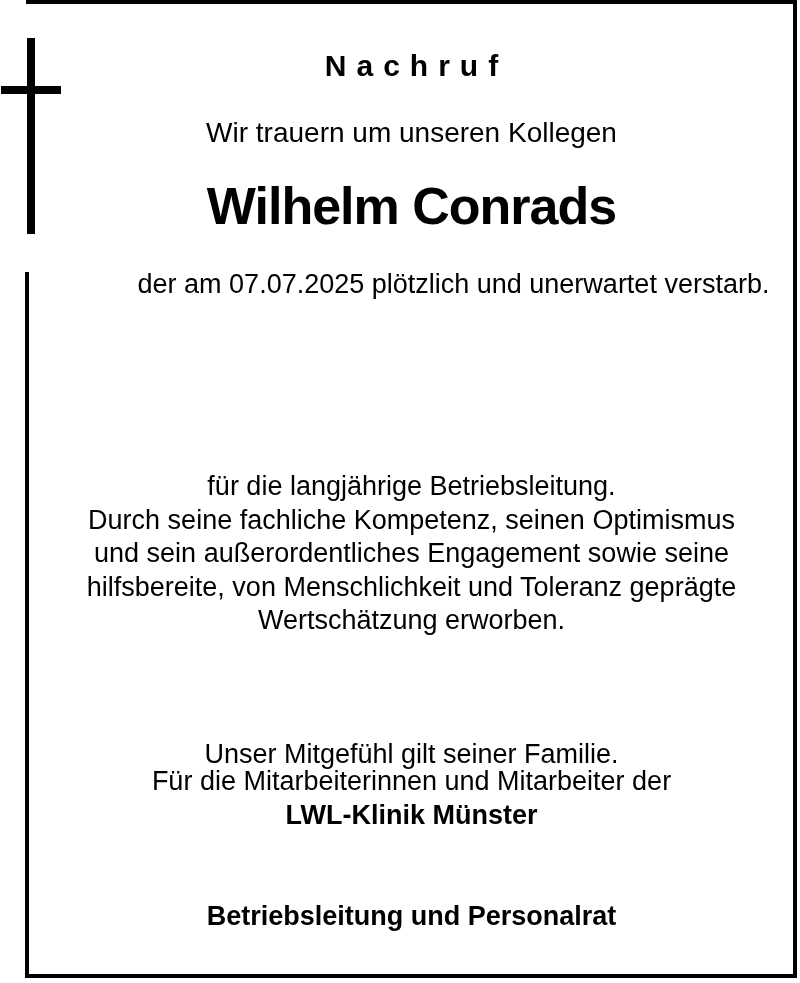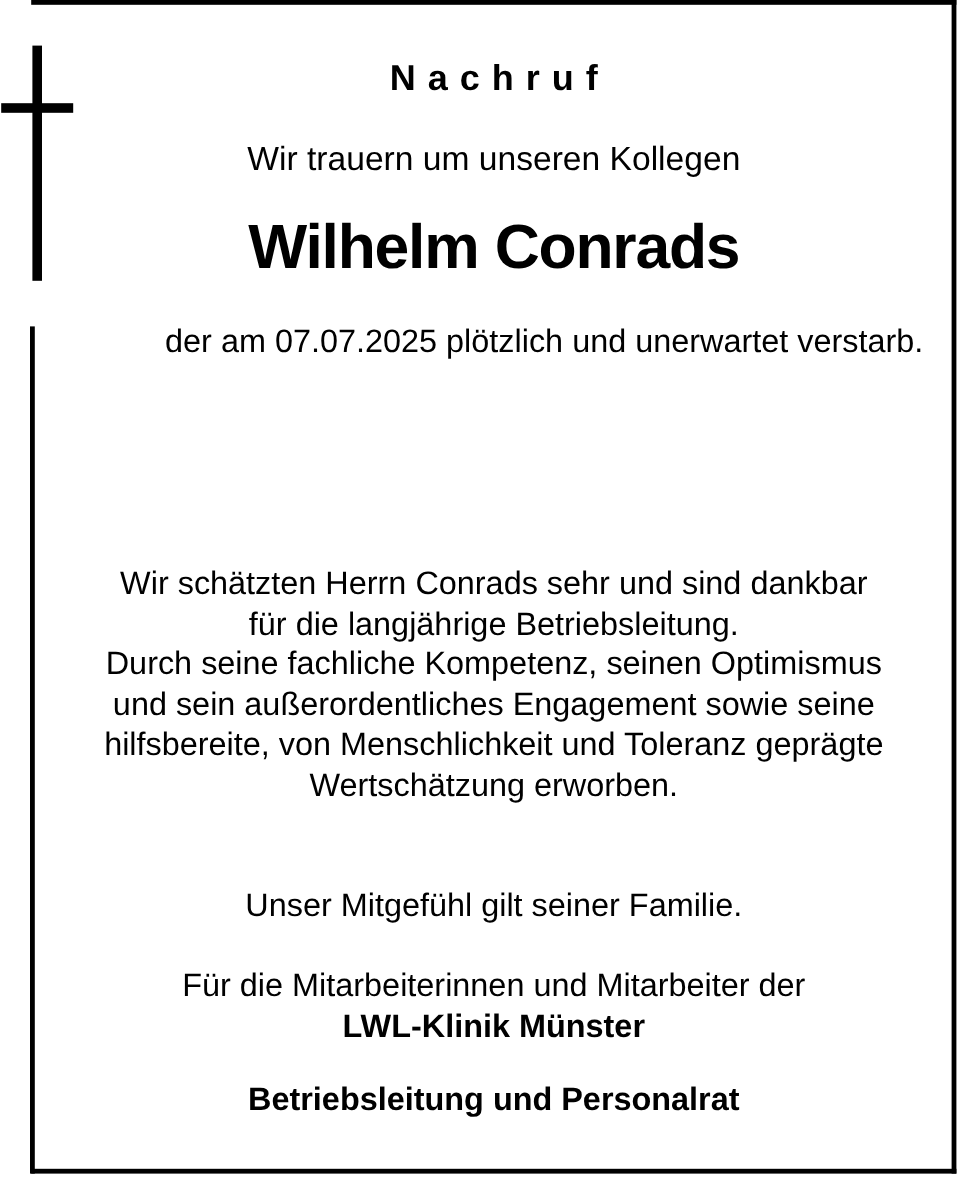--- a/index.html
+++ b/index.html
@@ -88,21 +88,21 @@
     text-align: center;
   }
   .body-text {
     font-size: 27px;
     line-height: 33.5px;
   }
   .death-line   { top: 268px; margin-left: 42px; }
   .para-service { top: 337px; }
   .para-tribute { top: 470px; }
   .condolence   { top: 738px; }
-  .closing      { top: 805px; }
+  .closing      { top: 765px; }
   .closing .org { font-weight: bold; }
   .signature {
     top: 900px;
     font-size: 27px;
     line-height: 33.5px;
     font-weight: bold;
   }
 </style>
 </head>
 <body>
@@ -128,21 +128,20 @@
   <div class="tblock name">
     <div>Wilhelm Conrads</div>
   </div>
 
   <div class="tblock body-text death-line">
     <div>der am 07.07.2025 plötzlich und unerwartet verstarb.</div>
   </div>
 
 
   <div class="tblock body-text para-tribute">
-    <div>Wir schätzten Herrn Conrads sehr und sind dankbar</div>
     <div>für die langjährige Betriebsleitung.</div>
     <div>Durch seine fachliche Kompetenz, seinen Optimismus</div>
     <div>und sein außerordentliches Engagement sowie seine</div>
     <div>hilfsbereite, von Menschlichkeit und Toleranz geprägte</div>
     <div>Wertschätzung erworben.</div>
   </div>
 
   <div class="tblock body-text condolence">
     <div>Unser Mitgefühl gilt seiner Familie.</div>
   </div>

